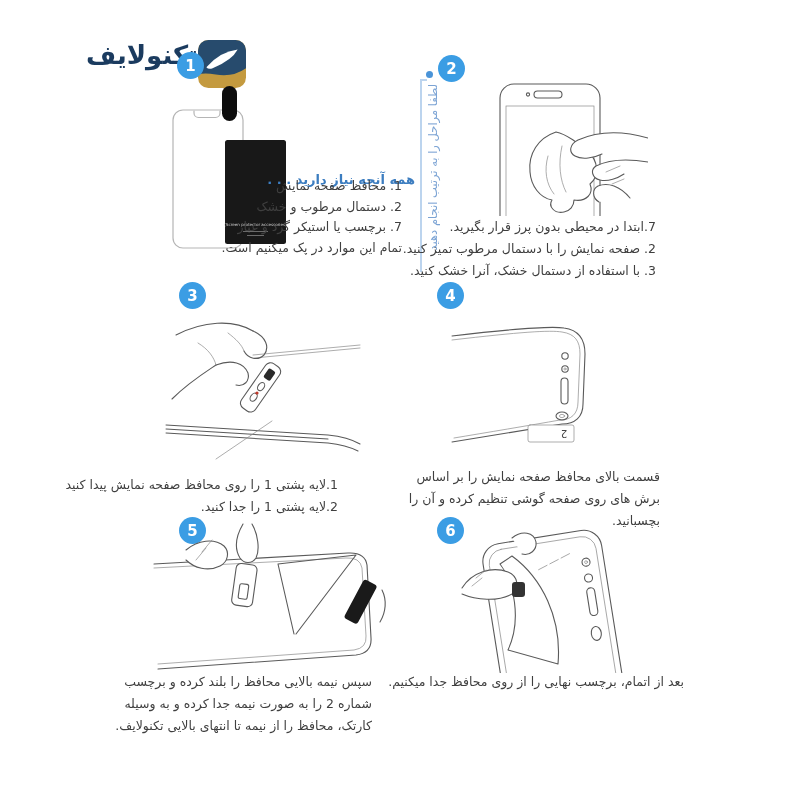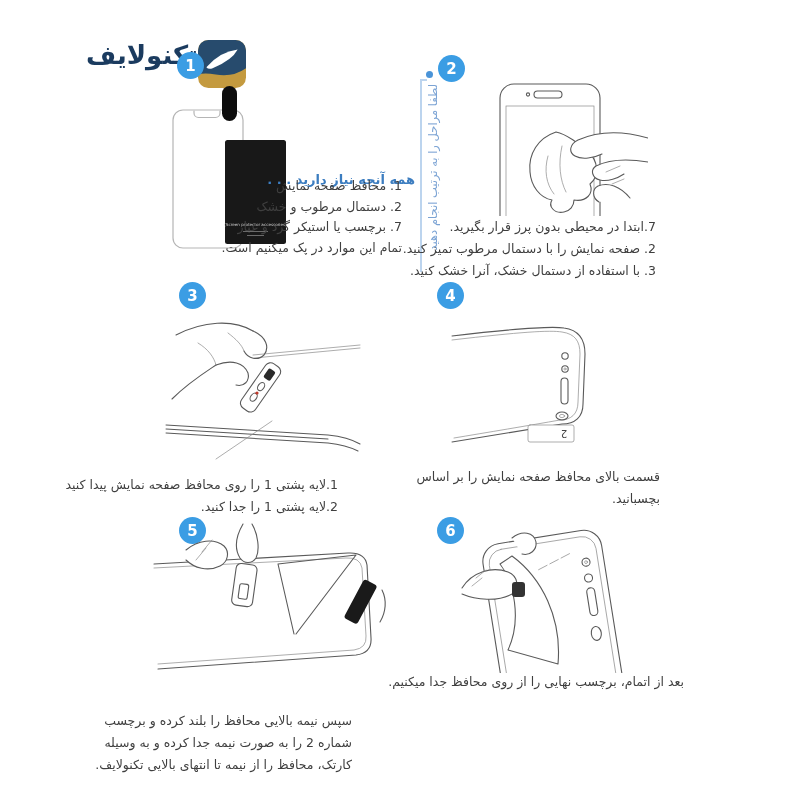--- a/index.html
+++ b/index.html
@@ -138,41 +138,42 @@
     <ellipse cx="122" cy="104" rx="6" ry="4" class="ln"></ellipse>
     <ellipse cx="122" cy="104" rx="2.6" ry="1.6" class="ln-thin"></ellipse>
     <g>
       <rect x="88" y="113" width="46" height="17" rx="2" class="ln-thin fillw"></rect>
       <text transform="rotate(180 124 121.5)" x="124" y="125" font-size="10" fill="#444" text-anchor="middle">2</text>
     </g>
   </svg>
 
   <div class="caption" style="right:140px;top:466px;">
     <div>قسمت بالای محافظ صفحه نمایش را بر اساس</div>
+    <div>برش های روی صفحه گوشی تنظیم کرده و آن را</div>
     <div>بچسبانید.</div>
   </div>
 
   <svg class="ill" style="left:148px;top:522px;" width="240" height="150" viewBox="0 0 240 150">
     <path d="M6,42 L200,31 Q217,30 219,43 L223,116 Q224,131 208,133 L10,147" class="ln"></path>
     <path d="M6,46 L198,36 Q212,35 214,46 L218,114 Q219,126 206,128 L10,142" class="ln-thin"></path>
     <path d="M130,42 L208,33 M208,33 L148,112 M130,42 L146,112" class="ln"></path>
     <g transform="rotate(28 213 80)">
       <rect x="205" y="58" width="15" height="44" rx="3" fill="#1a1a1a"></rect>
     </g>
     <path d="M232,100 C238,90 239,78 234,68" class="ln"></path>
     <path d="M95,2 C88,14 86,26 92,36 C96,42 104,42 108,36 C112,28 110,12 104,2" class="ln fillw"></path>
     <path d="M38,28 C50,18 66,16 76,24 C82,30 80,40 72,44 C60,50 46,46 38,38" class="ln fillw"></path>
     <path d="M54,30 L64,18 M48,38 L58,26" class="ln-thin"></path>
     <g transform="rotate(8 96 62)">
       <rect x="86" y="42" width="21" height="42" rx="5" class="ln fillw"></rect>
       <rect x="92" y="62" width="9" height="15" rx="2" class="ln"></rect>
     </g>
   </svg>
 
-  <div class="caption" style="right:448px;top:671px;margin-top:39px;">
+  <div class="caption" style="right:428px;top:671px;">
     <div>سپس نیمه بالایی محافظ را بلند کرده و برچسب</div>
     <div>شماره 2 را به صورت نیمه جدا کرده و به وسیله</div>
     <div>کارتک، محافظ را از نیمه تا انتهای بالایی تکنولایف.</div>
   </div>
 
   <svg class="ill" style="left:452px;top:528px;" width="200" height="145" viewBox="0 0 200 145">
     <g transform="rotate(-9 100 75)">
       <rect x="38" y="8" width="120" height="172" rx="18" class="ln fillw"></rect>
       <rect x="44" y="14" width="108" height="160" rx="14" class="ln-thin" fill="none"></rect>
       <circle cx="140" cy="40" r="4" class="ln"></circle>

